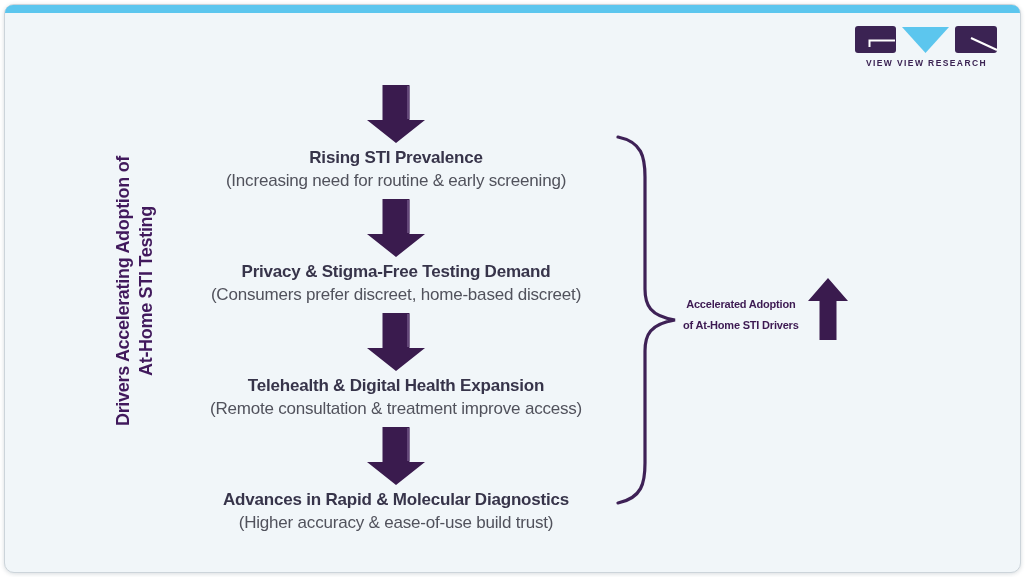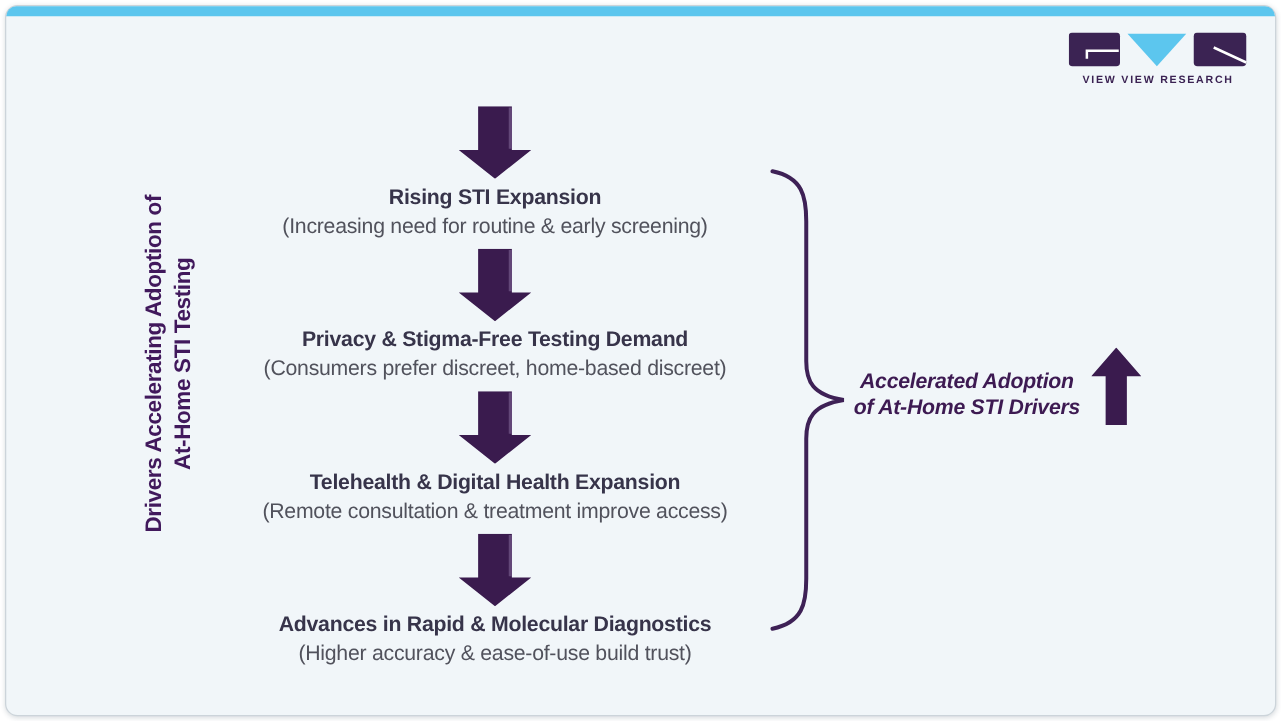--- a/index.html
+++ b/index.html
@@ -86,28 +86,27 @@
   
   .outcome {
     position: absolute;
     left: 678px; top: 273px;
     display: flex;
     align-items: flex-start;
     gap: 9px;
   }
   .outcome-text {
     padding-top: 16px;
-    font-size: 17px;
+    font-size: 11px;
     font-weight: bold;
     line-height: 21px;
     letter-spacing: -0.2px;
     color: #3d1a52;
     text-align: center;
     white-space: nowrap;
-    font-style: italic;
   }
 </style>
 </head>
 <body>
 
 <div class="card">
   <div class="topbar"></div>
 
   <div class="logo">
     <svg class="logo-mark" width="143" height="28" viewBox="0 0 143 28">
@@ -124,21 +123,21 @@
     <div>Drivers Accelerating Adoption of</div>
     <div>At-Home STI Testing</div>
   </div>
 
   <div class="flow">
 
     <svg class="flow-arrow" width="58" height="58" viewBox="0 0 58 58">
       <polygon points="15.5,0 42.5,0 42.5,35 58,35 29,58 0,35 15.5,35" fill="#3a1b4e"></polygon>
       <rect x="40" y="1" width="2.5" height="33" fill="#6b4f80" opacity="0.85"></rect>
     </svg>
-    <div class="driver-title">Rising STI Expansion</div>
+    <div class="driver-title">Rising STI Prevalence</div>
     <div class="driver-sub">(Increasing need for routine &amp; early screening)</div>
 
     <svg class="flow-arrow" width="58" height="58" viewBox="0 0 58 58">
       <polygon points="15.5,0 42.5,0 42.5,35 58,35 29,58 0,35 15.5,35" fill="#3a1b4e"></polygon>
       <rect x="40" y="1" width="2.5" height="33" fill="#6b4f80" opacity="0.85"></rect>
     </svg>
     <div class="driver-title">Privacy &amp; Stigma-Free Testing Demand</div>
     <div class="driver-sub">(Consumers prefer discreet, home-based discreet)</div>
 
     <svg class="flow-arrow" width="58" height="58" viewBox="0 0 58 58">

